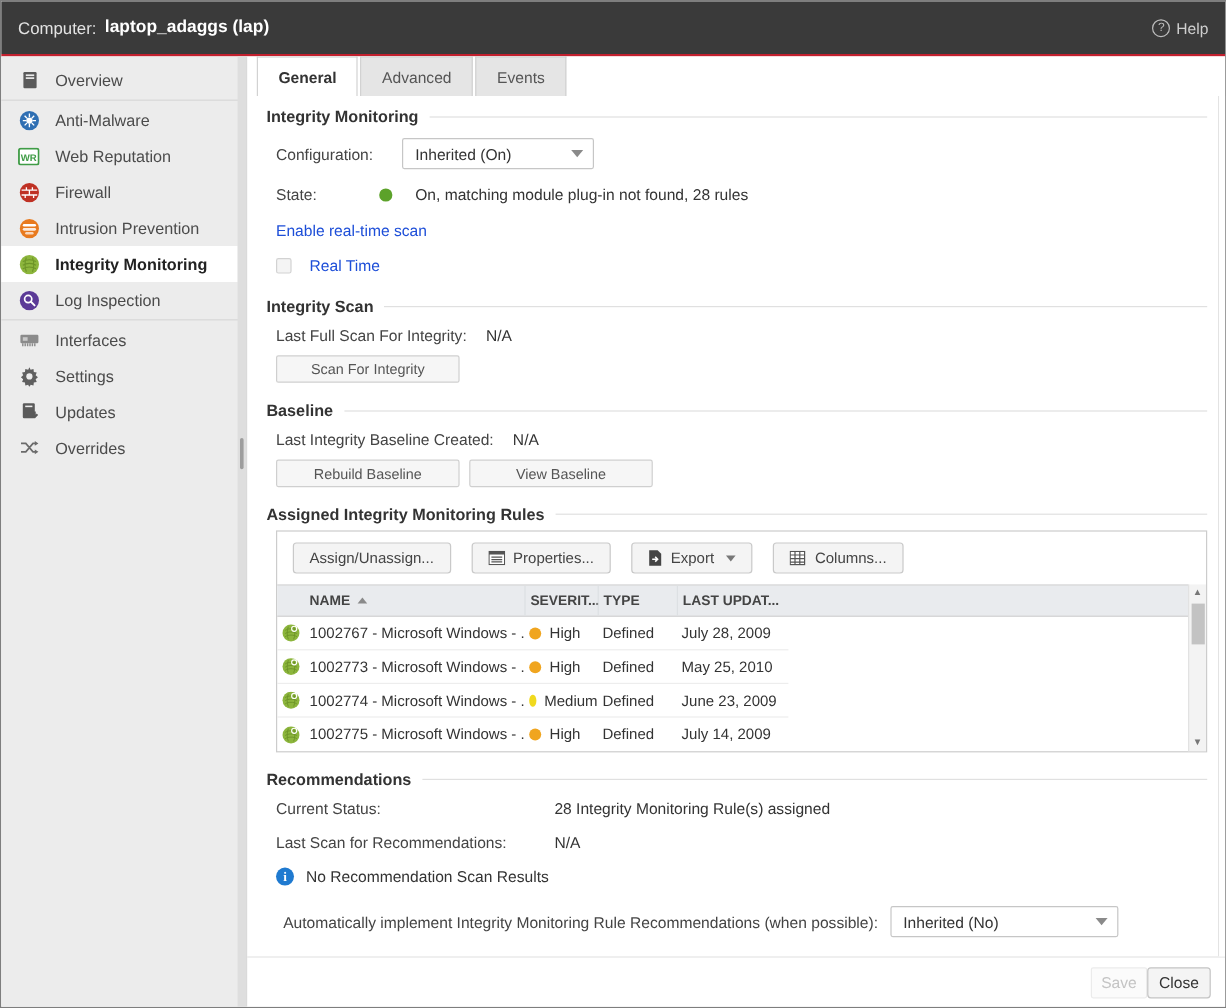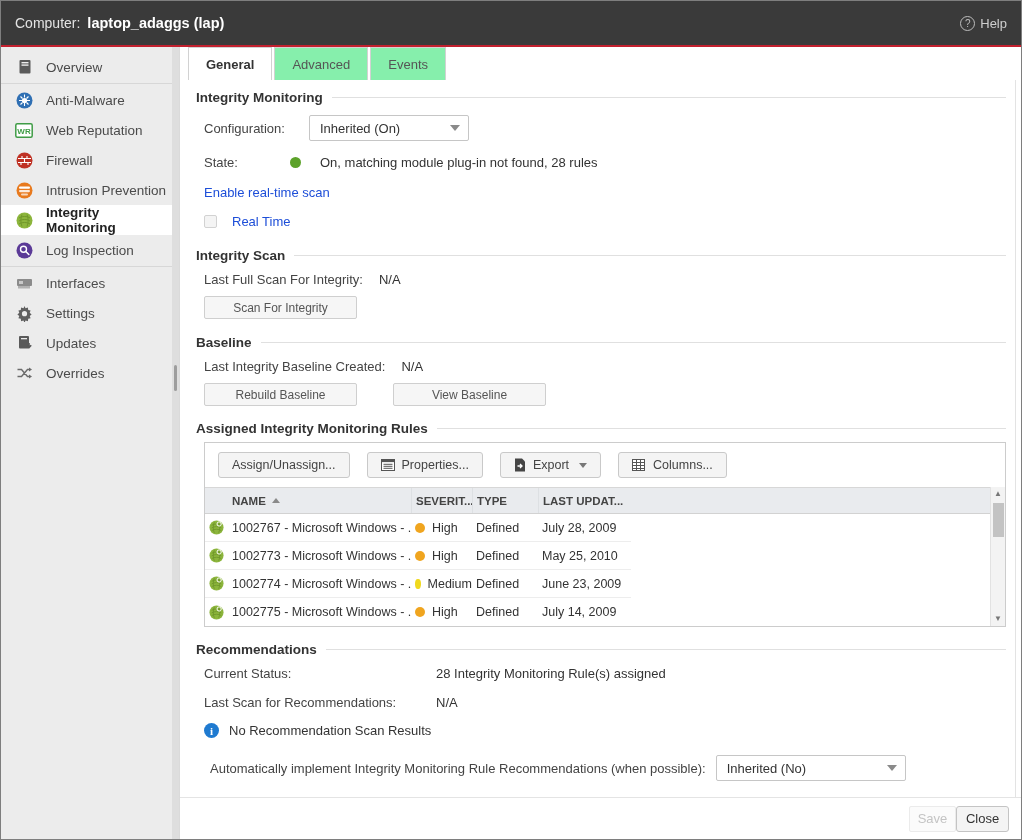--- a/index.html
+++ b/index.html
@@ -19,34 +19,34 @@
   .titlebar .help { margin-left: auto; display: flex; align-items: center; gap: 5px;
     color: #cfcfcf; font-size: 13px; cursor: pointer; }
   .help-circle { width: 15px; height: 15px; border: 1.4px solid #bdbdbd; border-radius: 50%;
     display: flex; align-items: center; justify-content: center; font-size: 10px; color: #bdbdbd; }
   .redline { height: 2px; background: #c2202e; flex: 0 0 auto; }
 
   
   .main { flex: 1; display: flex; min-height: 0; }
 
   
-  .sidebar { width: 178px; background: #ececec; position: relative; padding-top: 5px; flex: 0 0 auto; }
+  .sidebar { width: 204px; background: #ececec; position: relative; padding-top: 5px; flex: 0 0 auto; }
   .side-item { height: 30px; display: flex; align-items: center; gap: 13px;
     padding-left: 13px; color: #4b4b4b; font-size: 13.5px; cursor: pointer; margin-right: 7px; }
   .side-item.selected { background: #fff; font-weight: bold; color: #222; }
   .side-divider { height: 1px; background: #d7d7d7; margin: 1px 0; }
   .icon-box { width: 19px; height: 19px; display: flex; align-items: center; justify-content: flex-end; flex: 0 0 auto; }
   .side-scroll { position: absolute; top: 0; right: 0; width: 7px; height: 100%; background: #dedede; }
   .side-thumb { position: absolute; top: 318px; right: 2px; width: 3px; height: 26px; background: #9d9d9d; border-radius: 2px; }
 
   
   .content { flex: 1; display: flex; flex-direction: column; border-left: 1px solid #dadada; min-width: 0; background: #fff; }
   .tabstrip { height: 33px; display: flex; align-items: stretch; padding-left: 8px; flex: 0 0 auto; }
   .tab { padding: 0 17px; display: flex; align-items: center; font-size: 13px; color: #555;
-    background: #86efac; border: 1px solid #d2d2d2; border-bottom: none; margin-right: 2px; cursor: pointer; }
+    background: #e5e5e5; border: 1px solid #d2d2d2; border-bottom: none; margin-right: 2px; cursor: pointer; }
   .tab.active { background: #fff; color: #333; font-weight: bold; }
   .scrollarea { flex: 1; padding: 6px 10px 0 16px; position: relative; overflow: hidden; border-right: 5px solid #fff; }
   .scrollarea::after { content:""; position:absolute; top:0; right:0; width:1px; height:100%; background:#e3e3e3; }
 
   .sec-head { display: flex; align-items: center; gap: 9px; font-weight: bold; font-size: 13.5px; color: #333; }
   .sec-head .rule { flex: 1; height: 1px; background: #e0e0e0; }
 
   .frow { display: flex; align-items: center; margin-left: 8px; }
   .flabel { color: #444; }
   .dim { color: #1d4ed8; }
@@ -276,21 +276,21 @@
       <button class="btn w153" style="margin:9px 0 0 8px;">Scan For Integrity</button>
 
       <div class="sec-head" style="margin-top:16px;">
         <span>Baseline</span>
           <span class="rule"></span>
       </div>
       <div class="frow" style="margin-top:9px; gap:16px;">
         <span class="flabel">Last Integrity Baseline Created:</span>
         <span>N/A</span>
       </div>
-      <div style="display:flex; gap:36px; margin:9px 0 0 8px;">
+      <div style="display:flex; gap:8px; margin:9px 0 0 8px;">
         <button class="btn w153">Rebuild Baseline</button>
         <button class="btn w153">View Baseline</button>
       </div>
 
       <div class="sec-head" style="margin-top:15px;">
         <span>Assigned Integrity Monitoring Rules</span>
           <span class="rule"></span>
       </div>
       <div class="panel">
         <div class="toolbar">

